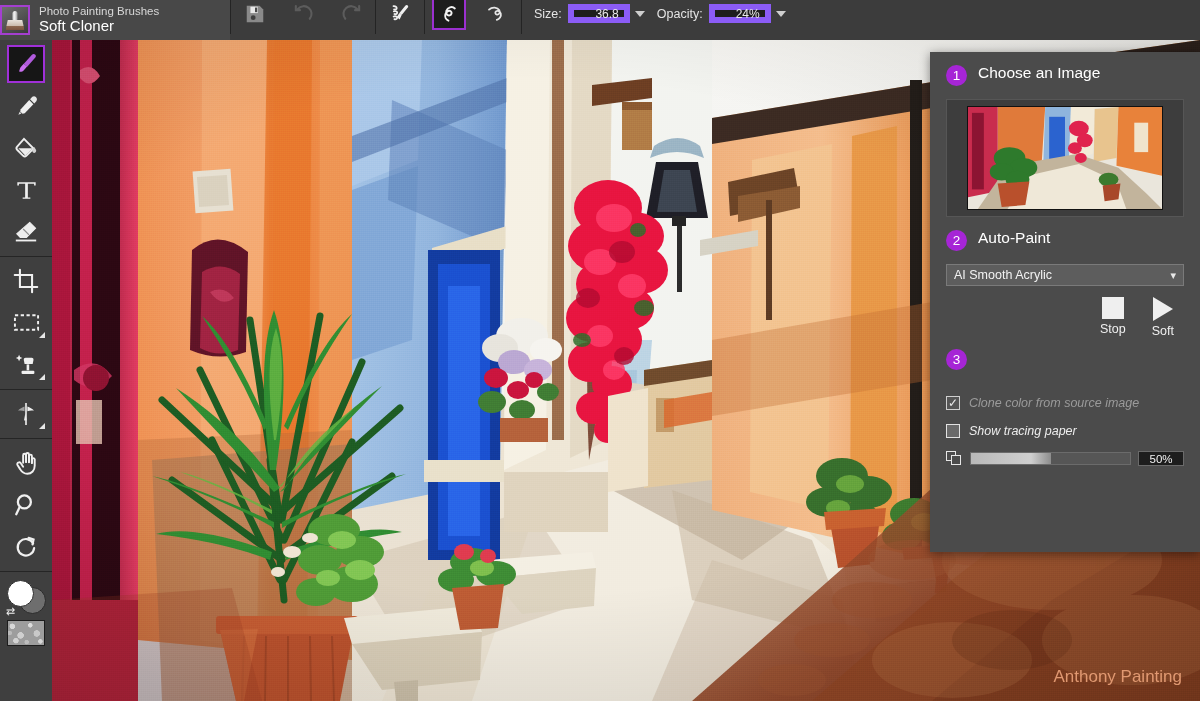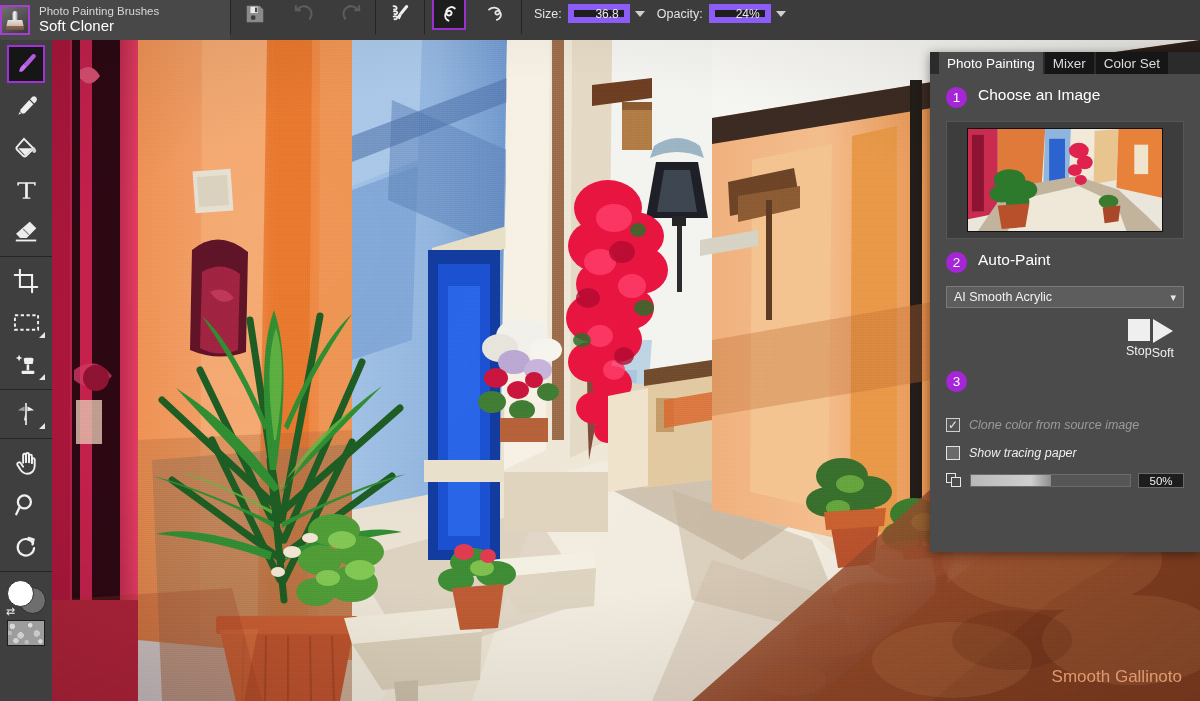--- a/index.html
+++ b/index.html
@@ -157,21 +157,21 @@
   #thumb { width: 196px; height: 104px; margin: 0 auto; position: relative; overflow: hidden;
     background: #1a1a1a; border: 1px solid #111; }
 
   #apselect {
     margin: 13px 16px 0 16px; height: 22px; background: #5d5d5d; border: 1px solid #7a7a7a;
     display: flex; align-items: center; padding: 0 7px; font-size: 12.5px; color: #f2f2f2;
     justify-content: space-between; cursor: pointer;
   }
   #apselect .chev { font-size: 11px; color: #e8e8e8; }
 
-  #apbtns { display: flex; justify-content: flex-end; margin: 11px 26px 0 0; }
+  #apbtns { display: flex; justify-content: flex-end; gap: 26px; margin: 11px 26px 0 0; }
   .apbtn { display: flex; flex-direction: column; align-items: center; gap: 3px; cursor: pointer; }
   .apbtn .lbl { font-size: 12.5px; color: #f0f0f0; }
   #stop-glyph { width: 22px; height: 22px; background: #efefef; }
   #start-glyph { width: 0; height: 0; border-left: 20px solid #efefef;
     border-top: 12px solid transparent; border-bottom: 12px solid transparent; }
 
   .cbrow { display: flex; align-items: center; gap: 9px; margin: 0 16px; }
   .cb { width: 14px; height: 14px; border: 1px solid #cfcfcf; background: #555;
     display: flex; align-items: center; justify-content: center; cursor: pointer; flex: 0 0 auto; }
   .cb.on::after { content: "\2713"; color: #e8e8e8; font-size: 12px; line-height: 1; }
@@ -774,30 +774,25 @@
         <path d="M896 396 L946 390 L948 460 L898 466 Z" fill="#d68c7e"></path>
         <path d="M964 388 L1004 382 L1006 446 L966 452 Z" fill="#dfa094"></path>
       </g>
 
       <path d="M0 560 L180 548 L210 661 L0 661 Z" fill="#96391f" opacity=".25"></path>
     </svg>
 
     <div id="paper-grain"></div>
     <div id="canvas-vig"></div>
 
-    <div id="signature">Smooth Gallinoto</div>
+    <div id="signature">Anthony Painting</div>
   </div>
 
   <div id="rpanel">
 
-    <div id="rtabs">
-      <div class="rtab act">Photo Painting</div>
-      <div class="rtab">Mixer</div>
-      <div class="rtab">Color Set</div>
-    </div>
 
     <div class="sect">
       <div class="steprow">
         <div class="badge">1</div>
         <div>
           <div class="steptitle">Choose an Image</div>
         </div>
       </div>
     </div>
 

